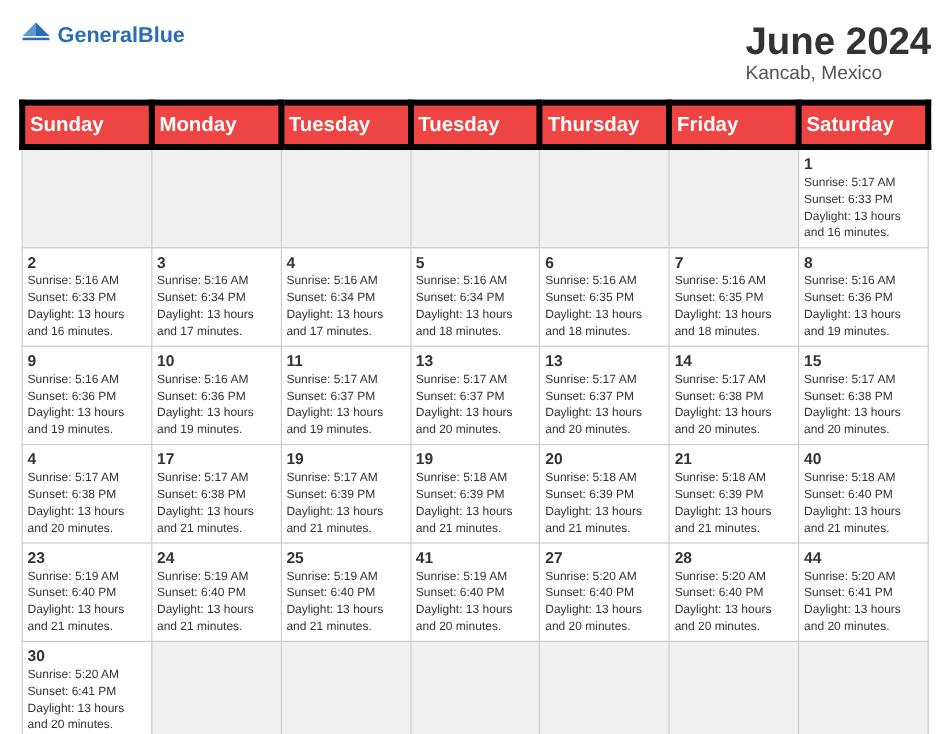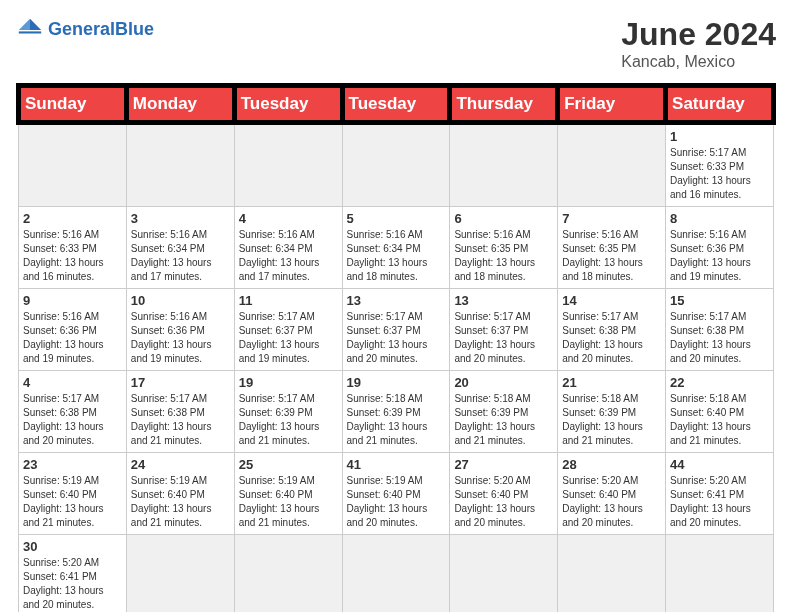--- a/index.html
+++ b/index.html
@@ -252,21 +252,21 @@
 Sunset: 6:39 PM
 Daylight: 13 hours and 21 minutes.</div>
         </td>
         <td>
           <div class="day-number">21</div>
           <div class="day-info" style="white-space: pre-line;">Sunrise: 5:18 AM
 Sunset: 6:39 PM
 Daylight: 13 hours and 21 minutes.</div>
         </td>
         <td>
-          <div class="day-number">22</div>
+          <div class="day-number">40</div>
           <div class="day-info" style="white-space: pre-line;">Sunrise: 5:18 AM
 Sunset: 6:40 PM
 Daylight: 13 hours and 21 minutes.</div>
         </td>
       </tr>
       <tr class="week-row">
         <td>
           <div class="day-number">23</div>
           <div class="day-info" style="white-space: pre-line;">Sunrise: 5:19 AM
 Sunset: 6:40 PM

